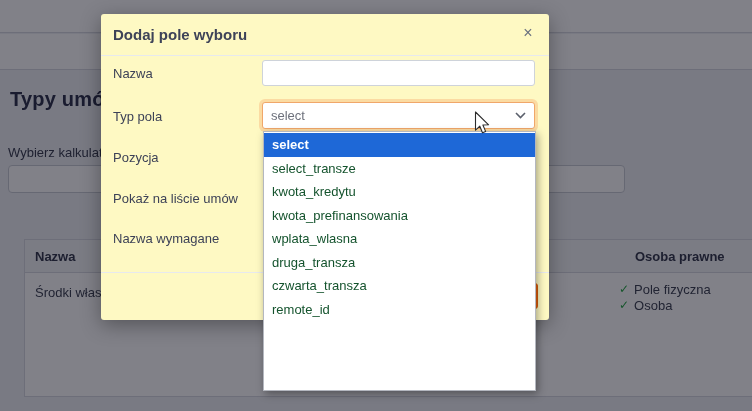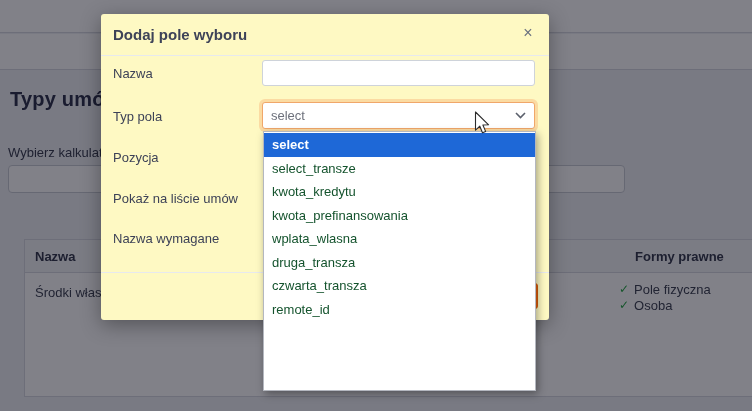--- a/index.html
+++ b/index.html
@@ -115,21 +115,21 @@
   <div class="topbar"></div>
   <div class="toolbar"></div>
 
   <div class="page-title">Typy umów</div>
   <div class="calc-label">Wybierz kalkulator</div>
   <div class="calc-select"></div>
 
   <div class="card">
     <div class="thead">
       <div class="th th-name">Nazwa</div>
-      <div class="th th-forms">Formy prawne</div>
+      <div class="th th-forms">Osoba prawne</div>
     </div>
     <div class="cell-name">Środki własne</div>
     <div class="cell-forms">
       <div class="form-item">
         <span class="check">✓</span>
         <span>Pole fizyczna</span>
       </div>
       <div class="form-item">
         <span class="check">✓</span>
         <span>Osoba</span>

